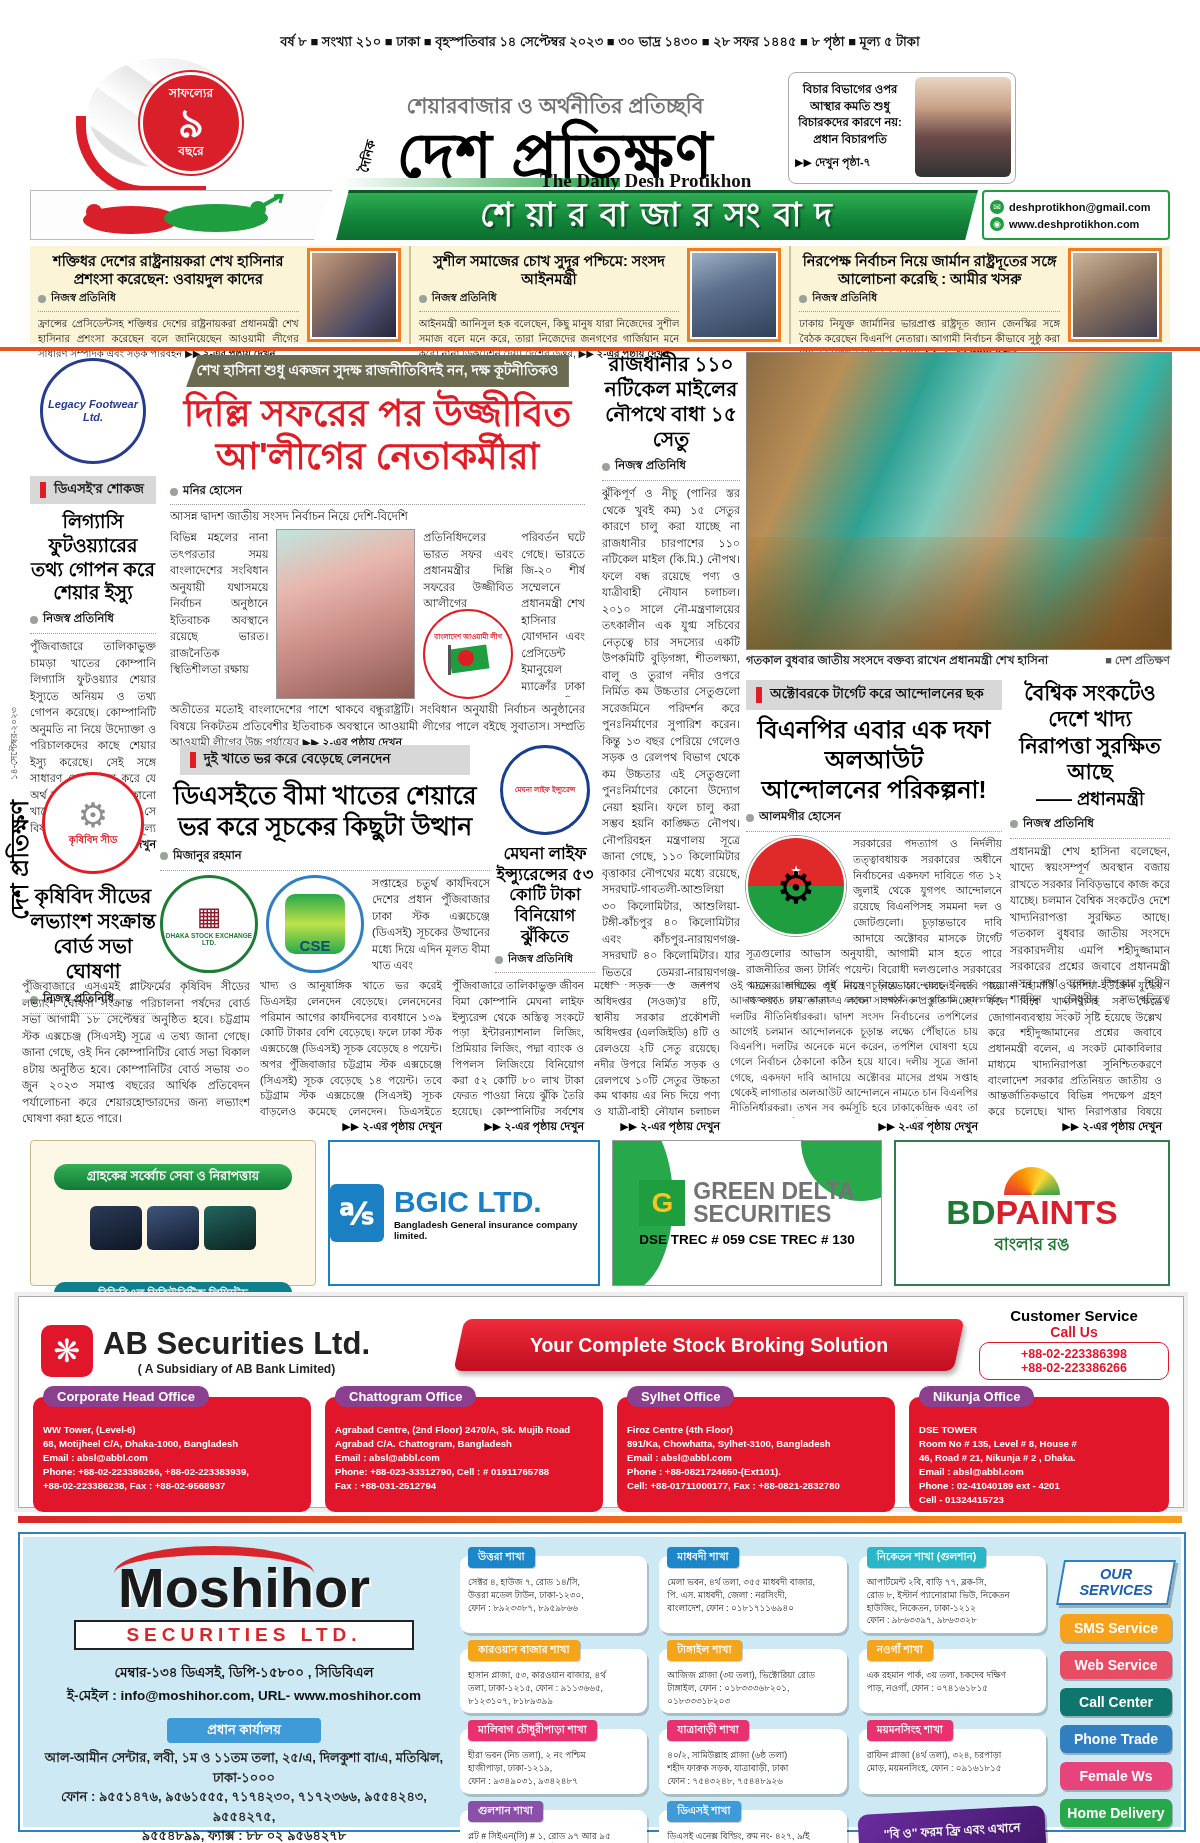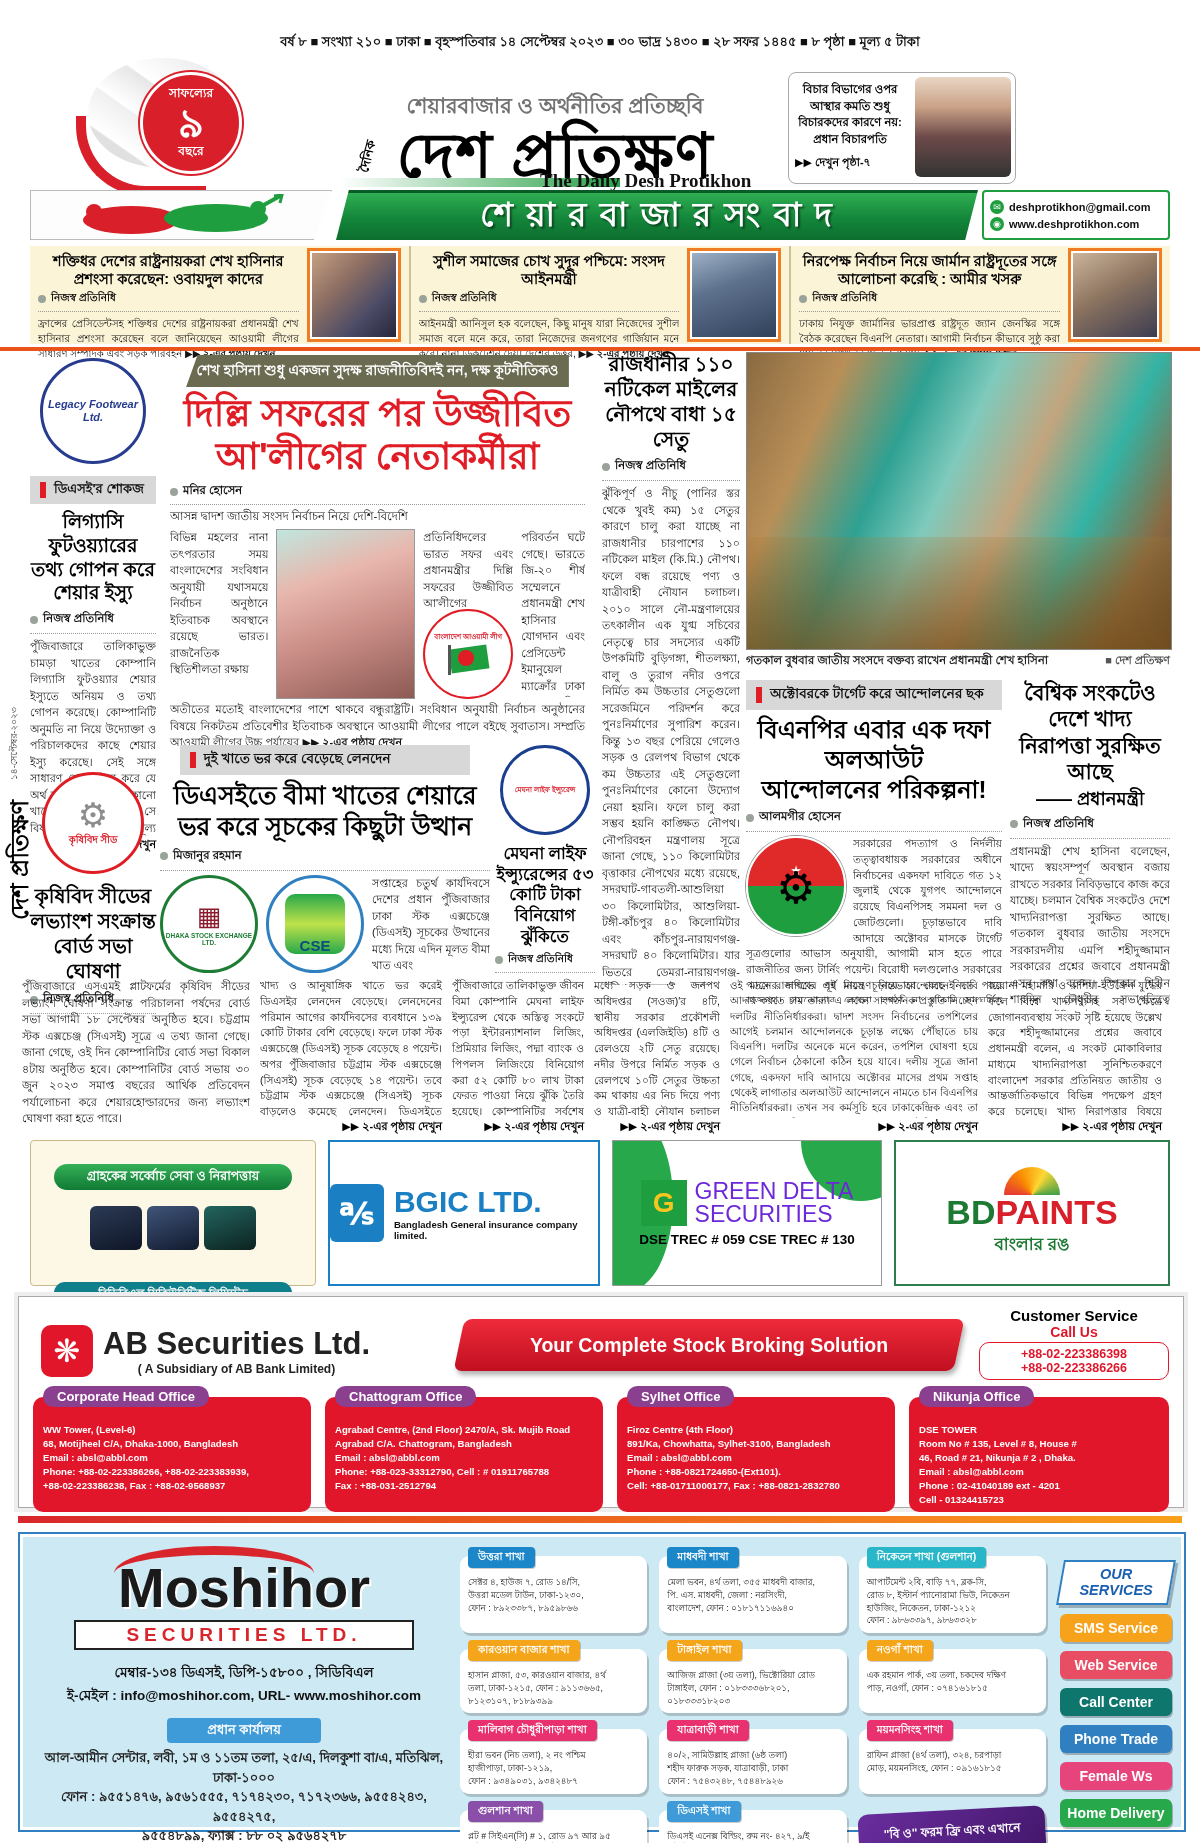--- a/index.html
+++ b/index.html
@@ -299,21 +299,21 @@
       <div>
         <div style="color:#1b7fc4;font-size:30px;font-weight:900;">BGIC LTD.</div>
         <div style="color:#111;font-size:9.5px;font-weight:bold;">Bangladesh General insurance company limited.</div>
       </div>
     </div>
     <div style="width:268px;background:#fff;border:1px solid #999;position:relative;overflow:hidden;display:flex;flex-direction:column;align-items:center;justify-content:center;">
       <div class="abs" style="left:-30px;top:-30px;width:90px;height:180px;background:#27a84a;border-radius:50%;"></div>
       <div class="abs" style="right:-40px;top:-60px;width:120px;height:120px;background:#27a84a;border-radius:50%;"></div>
       <div style="display:flex;align-items:center;gap:8px;z-index:1;">
         <div style="width:46px;height:46px;background:#1e9e3e;display:flex;align-items:center;justify-content:center;color:#f7c520;font-size:28px;font-weight:900;">G</div>
-        <div style="color:#6d28d9;font-weight:400;font-size:23px;line-height:1;">
+        <div style="color:#737373;font-weight:700;font-size:23px;line-height:1;">
           <div>GREEN DELTA</div>
           <div>SECURITIES</div>
         </div>
       </div>
       <div style="font-weight:900;font-size:13.5px;color:#000;margin-top:6px;z-index:1;">DSE TREC # 059  CSE TREC # 130</div>
     </div>
     <div style="flex:1;background:#fff;border:2px solid #2e7d4f;display:flex;flex-direction:column;align-items:center;justify-content:center;">
       <div style="width:56px;height:28px;border-radius:56px 56px 0 0;background:conic-gradient(from 270deg at 50% 100%,#e53935,#fb8c00,#fdd835,#43a047,#1e88e5,#8e24aa,#e53935);"></div>
       <div style="font-size:34px;font-weight:900;line-height:1;">
         <span style="color:#1d7a33;">BD</span><span style="color:#d81f2a;">PAINTS</span>

